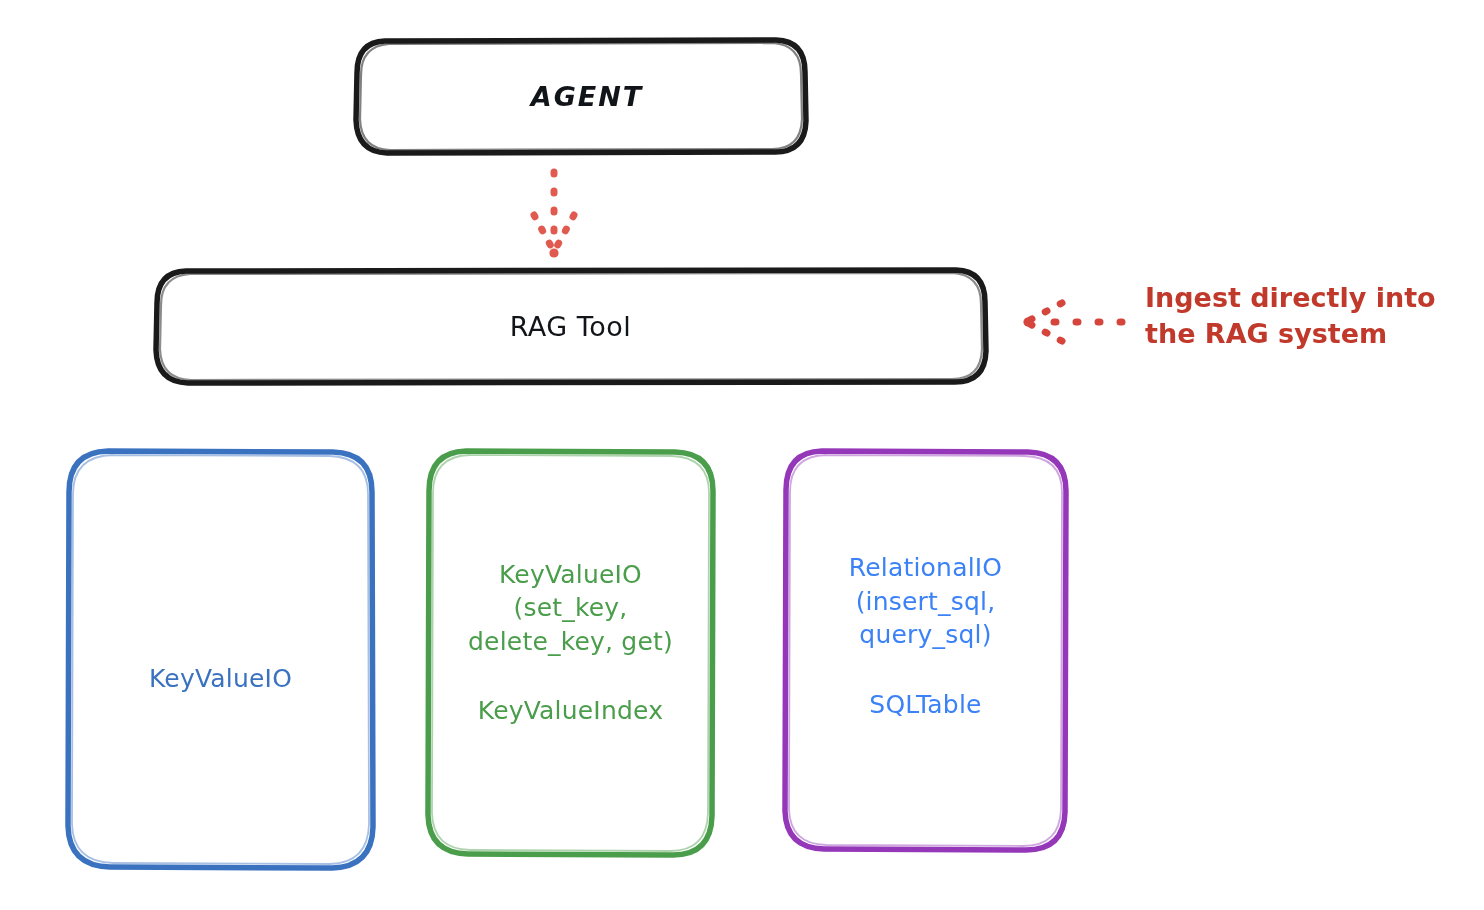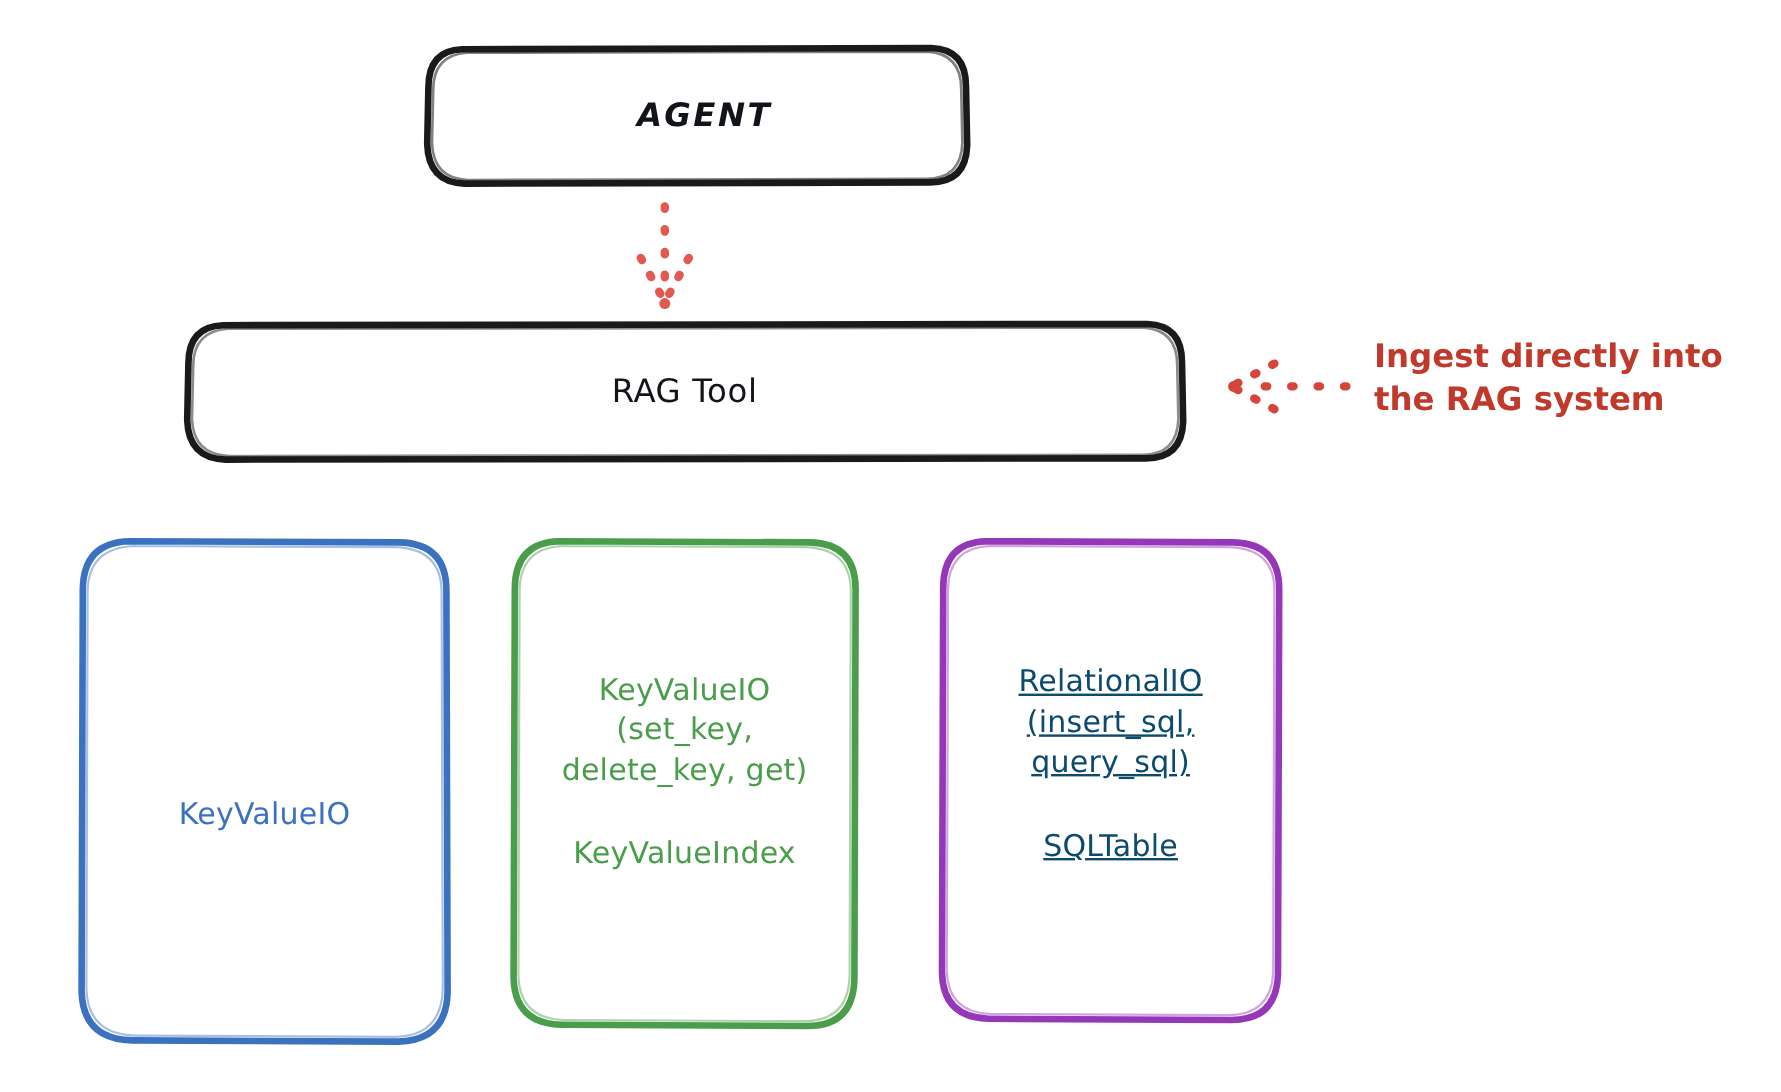--- a/index.html
+++ b/index.html
@@ -105,21 +105,21 @@
   #keyvalueio-node .node-sub { color: #4a9d4a; }
 
   #relationalio-node {
     left: 785px;
     top: 450px;
     width: 281px;
     height: 400px;
     padding-bottom: 30px;
   }
   #relationalio-node .node-label,
-  #relationalio-node .node-sub { color: #0c4a6e; text-decoration: underline; }
+  #relationalio-node .node-sub { color: #3b82f6; }
 
   
   #ingest-annotation {
     position: absolute;
     left: 1145px;
     top: 280px;
     width: 330px;
     text-align: left;
     font-family: "DejaVu Sans", sans-serif;
     font-size: 27px;

